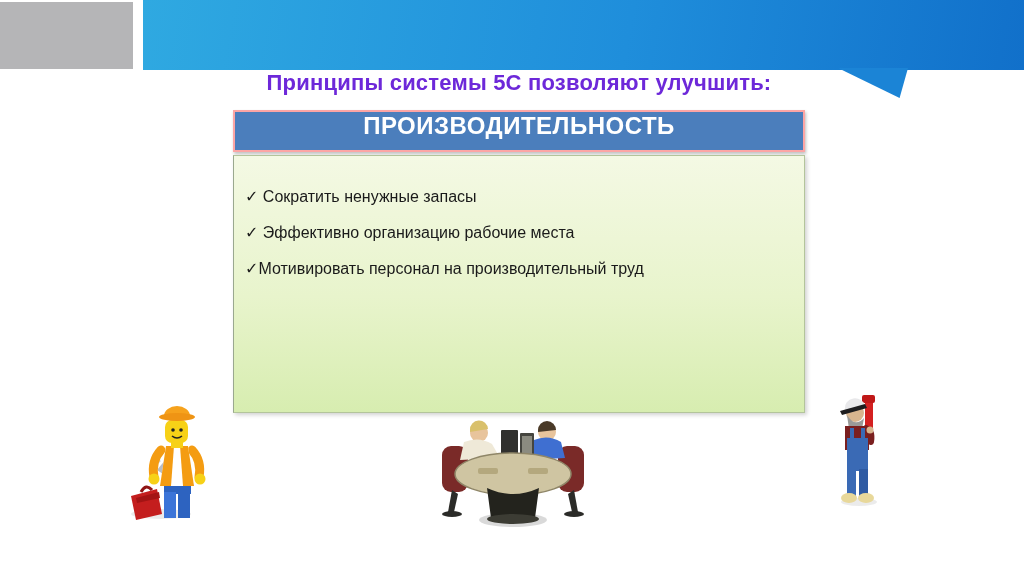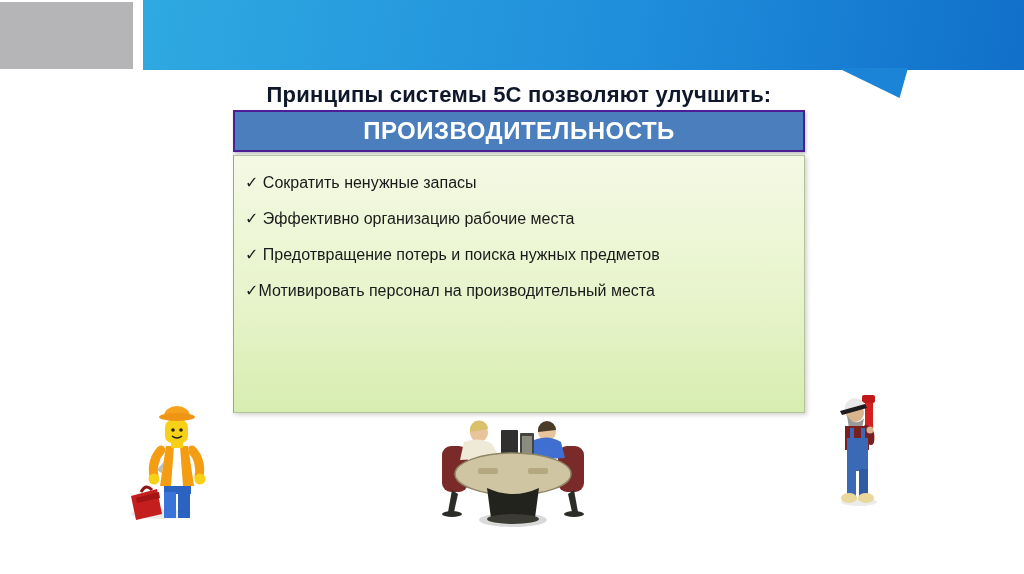--- a/index.html
+++ b/index.html
@@ -20,45 +20,45 @@
     background:linear-gradient(100deg,#2fa9e1 0%,#1f8edb 55%,#1170ca 100%);
   }
   .top-bar-tail{
     position:absolute;left:838px;top:68px;width:70px;height:30px;
     background:#1b84d6;
     clip-path:polygon(0 0,100% 0,88% 100%);
   }
 
   
   .title{
-    position:absolute;left:233px;top:82px;width:572px;margin:0;
-    text-align:center;font-size:22px;font-weight:bold;color:#0f172a;
+    position:absolute;left:233px;top:70px;width:572px;margin:0;
+    text-align:center;font-size:22px;font-weight:bold;color:#6d28d9;
     letter-spacing:0.2px;
   }
 
   
   .header-box{
     position:absolute;left:233px;top:110px;width:572px;height:42px;
-    background:#4b7ebc;border:2px solid #4c1d95;box-sizing:border-box;
-    display:flex;align-items:center;justify-content:center;
+    background:#4b7ebc;border:2px solid #fca5a5;box-sizing:border-box;
+    display:flex;align-items:flex-start;justify-content:center;
     box-shadow:1px 2px 3px rgba(0,0,0,0.25);
   }
   .header-box span{
     color:#ffffff;font-size:24px;font-weight:bold;letter-spacing:0.5px;
   }
 
   
   .panel{
     position:absolute;left:233px;top:155px;width:572px;height:258px;
     background:linear-gradient(#f4f9e4 0%,#e8f4cc 55%,#d7edb0 100%);
     border:1px solid #b3c49b;border-left-color:#9aa88f;box-sizing:border-box;
     box-shadow:2px 2px 4px rgba(0,0,0,0.18);
   }
   .benefits{
-    list-style:none;margin:0;padding:17px 10px 0 11px;
+    list-style:none;margin:0;padding:31px 10px 0 11px;
   }
   .benefits li{
     font-size:16px;line-height:20px;margin:0 0 16px 0;color:#1a1a1a;
     white-space:pre-wrap;
   }
   .benefits .check{color:#1a1a1a;}
 
   
   .illu{position:absolute;}
   .illu-lego{left:127px;top:402px;width:86px;height:120px;}
@@ -77,22 +77,21 @@
   <h1 class="title">Принципы системы 5С позволяют улучшить:</h1>
 
   <div class="header-box">
     <span>ПРОИЗВОДИТЕЛЬНОСТЬ</span>
   </div>
 
   <div class="panel">
     <ul class="benefits">
       <li><span class="check">✓</span><span> Сократить ненужные запасы</span></li>
       <li><span class="check">✓</span><span> Эффективно организацию рабочие места</span></li>
-      <li><span class="check">✓</span><span> Предотвращение потерь и поиска нужных предметов</span></li>
-      <li><span class="check">✓</span><span>Мотивировать персонал на производительный места</span></li>
+      <li><span class="check">✓</span><span>Мотивировать персонал на производительный труд</span></li>
     </ul>
   </div>
 
   <svg class="illu illu-lego" viewBox="0 0 86 120">
     <ellipse cx="34" cy="112" rx="30" ry="5" fill="#000" opacity="0.08"></ellipse>
     <path d="M30 68 l9 -11 6 4 -9 11 z" fill="#b9bdc4"></path>
     <path d="M24 62 l6 -6 4 3 -6 6 z" fill="#d2d5da"></path>
     <path d="M4 94 L30 87 L35 112 L9 118 Z" fill="#c41e1e"></path>
     <path d="M9 96 L32 90 L33 96 L10 101 Z" fill="#a31414"></path>
     <path d="M14 90 q5 -9 11 -2" stroke="#8f1414" fill="none" stroke-width="3"></path>

